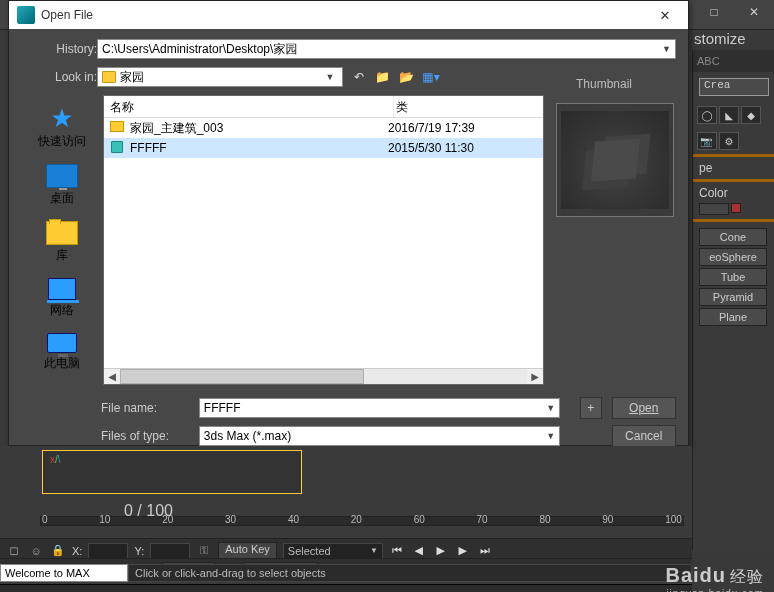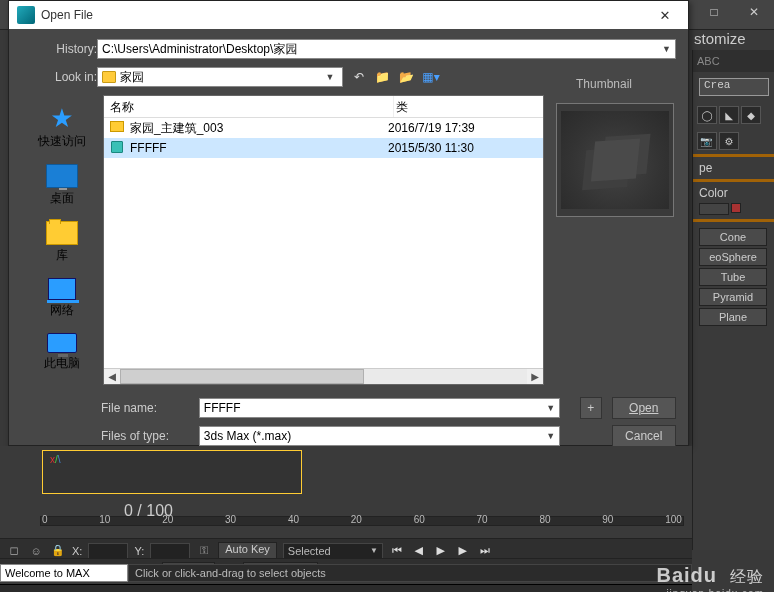--- a/index.html
+++ b/index.html
@@ -117,21 +117,21 @@
 .st-btn { height:18px; background:#444; border:1px solid #222; padding:0 6px; font-size:11px; color:#ccc;}
 .st-key-icon { width:16px; height:16px; color:#e84;}
 .st-select { background:#222; border:1px solid #444; height:16px; width:100px; font-size:11px; color:#bbb; padding:0 4px; display:flex; align-items:center;}
 .st-select .drop{margin-left:auto; font-size:8px;}
 
 .msg-strip { position:absolute; left:0; bottom:10px; right:0; display:flex; height:18px; }
 .msg-welcome { width:128px; background:#fff; color:#000; font-size:11px; padding:2px 4px; border:1px solid #888;}
 .msg-hint { flex:1; background:#2b2b2b; color:#bbb; font-size:11px; padding:2px 6px; border:1px solid #444;}
 
 .watermark { position:absolute; right:10px; bottom:4px; color:rgba(255,255,255,0.75); font-size:20px; font-weight:bold; letter-spacing:1px; display:flex; align-items:baseline; pointer-events:none;}
-.watermark .cn { font-size:16px; margin-left:13px; font-weight:normal;}
+.watermark .cn { font-size:16px; margin-left:4px; font-weight:normal;}
 .watermark .sub { position:absolute; right:0; top:24px; font-size:10px; font-weight:normal; color:rgba(255,255,255,0.65);}
 
 .btm-scroll { position:absolute; left:0; bottom:0; right:0; height:8px; background:#2b2b2b; border-top:1px solid #000;}
 </style>
 </head>
 <body>
 
 <div class="bg-window">
   <div class="bg-min">—</div>
   <div class="bg-max">□</div>

